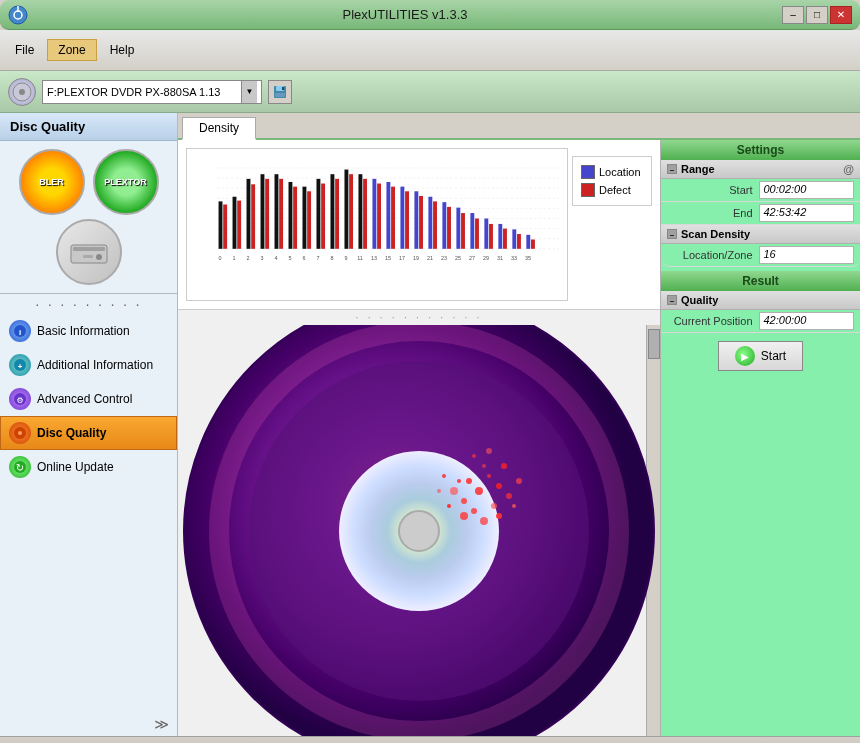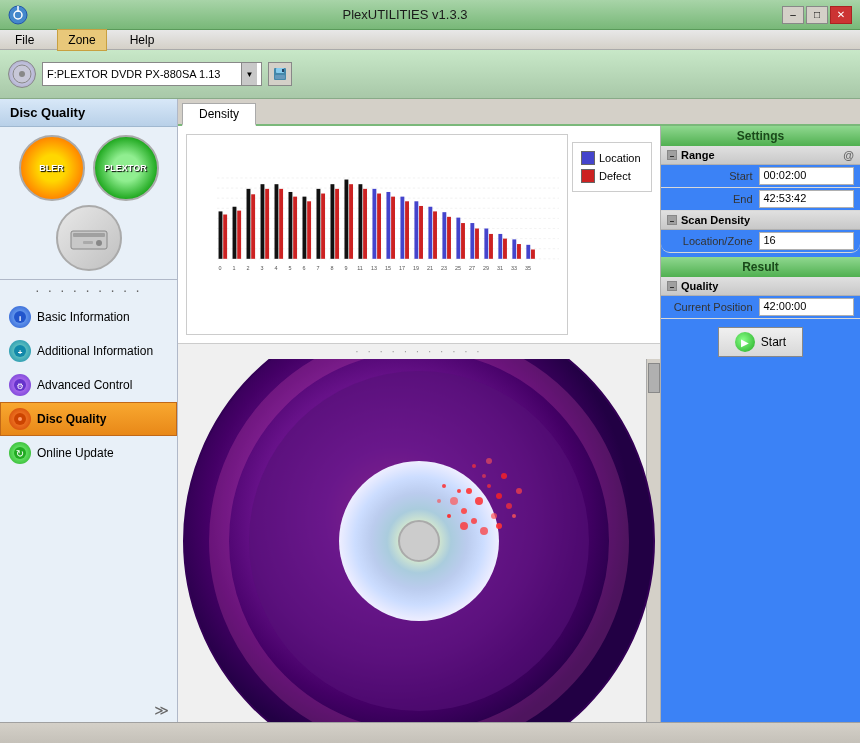--- a/index.html
+++ b/index.html
@@ -7,58 +7,59 @@
 
     
     .title-bar {
       background: linear-gradient(to bottom, #a8d4a8, #78b878);
       height: 30px;
       display: flex;
       align-items: center;
       justify-content: space-between;
       padding: 0 8px;
       border-bottom: 1px solid #5a9a5a;
+      border-radius: 9px;
     }
     .title-bar-text { flex: 1; text-align: center; font-size: 13px; color: #1a1a1a; font-weight: normal; }
     .title-bar-controls { display: flex; gap: 2px; }
     .tb-btn {
       width: 22px; height: 18px; border: 1px solid #888; cursor: pointer;
       display: flex; align-items: center; justify-content: center; font-size: 10px;
       background: #d4d0c8;
     }
     .tb-btn.close { background: #cc3333; color: white; border-color: #aa2222; }
 
     
     .menu-bar {
       background: linear-gradient(to bottom, #e8e8e8, #d4d0c8);
-      height: 20px;
+      height: 41px;
       display: flex;
       align-items: center;
       padding: 0 4px;
       border-bottom: 1px solid #aaa;
-      gap: 12px;
+      gap: 2px;
     }
     .menu-item {
       padding: 2px 10px;
       cursor: pointer;
       font-size: 12px;
       border: 1px solid transparent;
       height: 22px;
       display: flex;
       align-items: center;
     }
     .menu-item:hover, .menu-item.active {
       background: #e8c87a;
       border: 1px solid #c8a040;
     }
 
     
     .toolbar {
       background: linear-gradient(to bottom, #c8e8c8, #a8c8a8);
-      height: 49px;
+      height: 42px;
       display: flex;
       align-items: center;
       padding: 0 8px;
       gap: 6px;
       border-bottom: 1px solid #88aa88;
     }
     .drive-icon {
       width: 28px; height: 28px; border: 1px solid #888;
       background: radial-gradient(circle, #e8e8ff, #a0a0c0);
       border-radius: 50%;
@@ -237,21 +238,21 @@
       border-bottom: 2px solid white;
       margin-bottom: -2px;
       z-index: 1;
     }
 
     
     .chart-container {
       padding: 8px;
       background: white;
       border-bottom: 1px solid #ccc;
-      height: 218px;
+      height: 170px;
       position: relative;
       display: flex;
     }
     .chart-area {
       flex: 1;
       border: 1px solid #ccc;
       background: white;
       position: relative;
       padding: 8px 8px 20px 30px;
     }
@@ -297,21 +298,21 @@
     .disc-image {
       width: 480px;
       height: 480px;
       border-radius: 50%;
       position: relative;
     }
 
     
     .right-panel {
       width: 200px;
-      background: #3b82f6;
+      background: #86efac;
       border-left: 1px solid #b0b0b0;
       display: flex;
       flex-direction: column;
     }
     .panel-section-header {
       background: linear-gradient(to bottom, #90d890, #50b050);
       color: #1a4a1a;
       font-weight: bold;
       padding: 3px 8px;
       font-size: 12px;
@@ -340,20 +341,21 @@
     .panel-label {
       flex: 1; font-size: 11px; color: #333; text-align: right; padding-right: 6px;
     }
     .panel-value {
       flex: 1;
       background: white;
       border: 1px solid #b0b0b0;
       padding: 1px 4px;
       font-size: 11px;
       min-height: 18px;
+      font-style: italic;
     }
     .panel-result-header {
       background: linear-gradient(to bottom, #90d890, #50b050);
       color: #1a4a1a;
       font-weight: bold;
       padding: 3px 8px;
       font-size: 12px;
       text-align: center;
       margin-top: 4px;
     }

